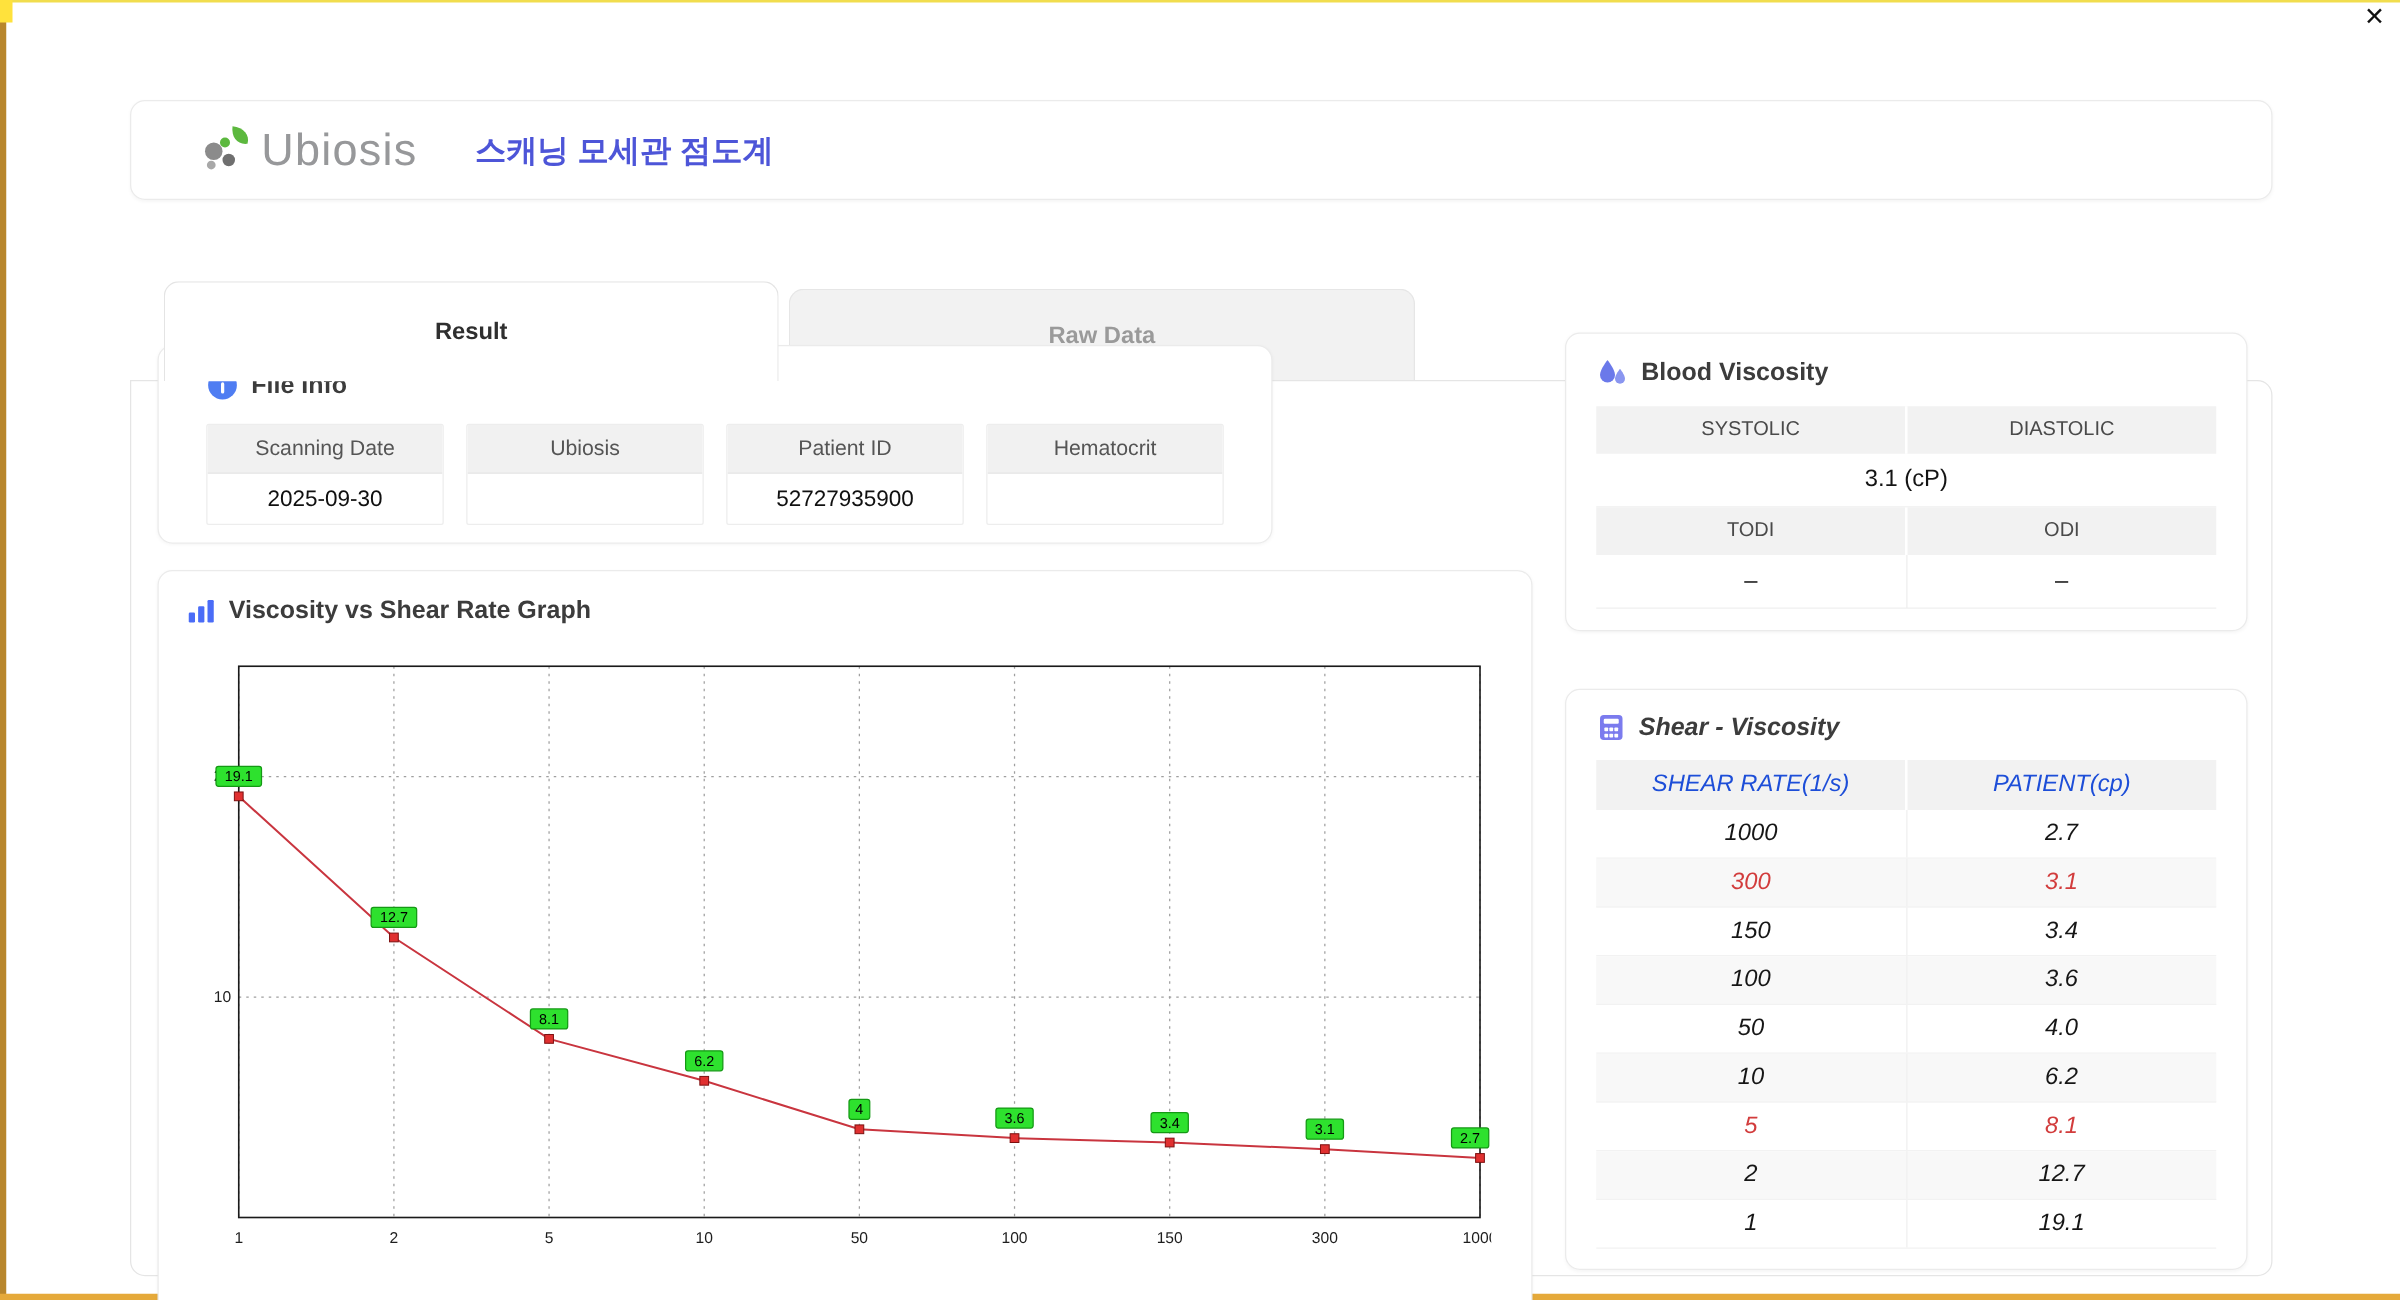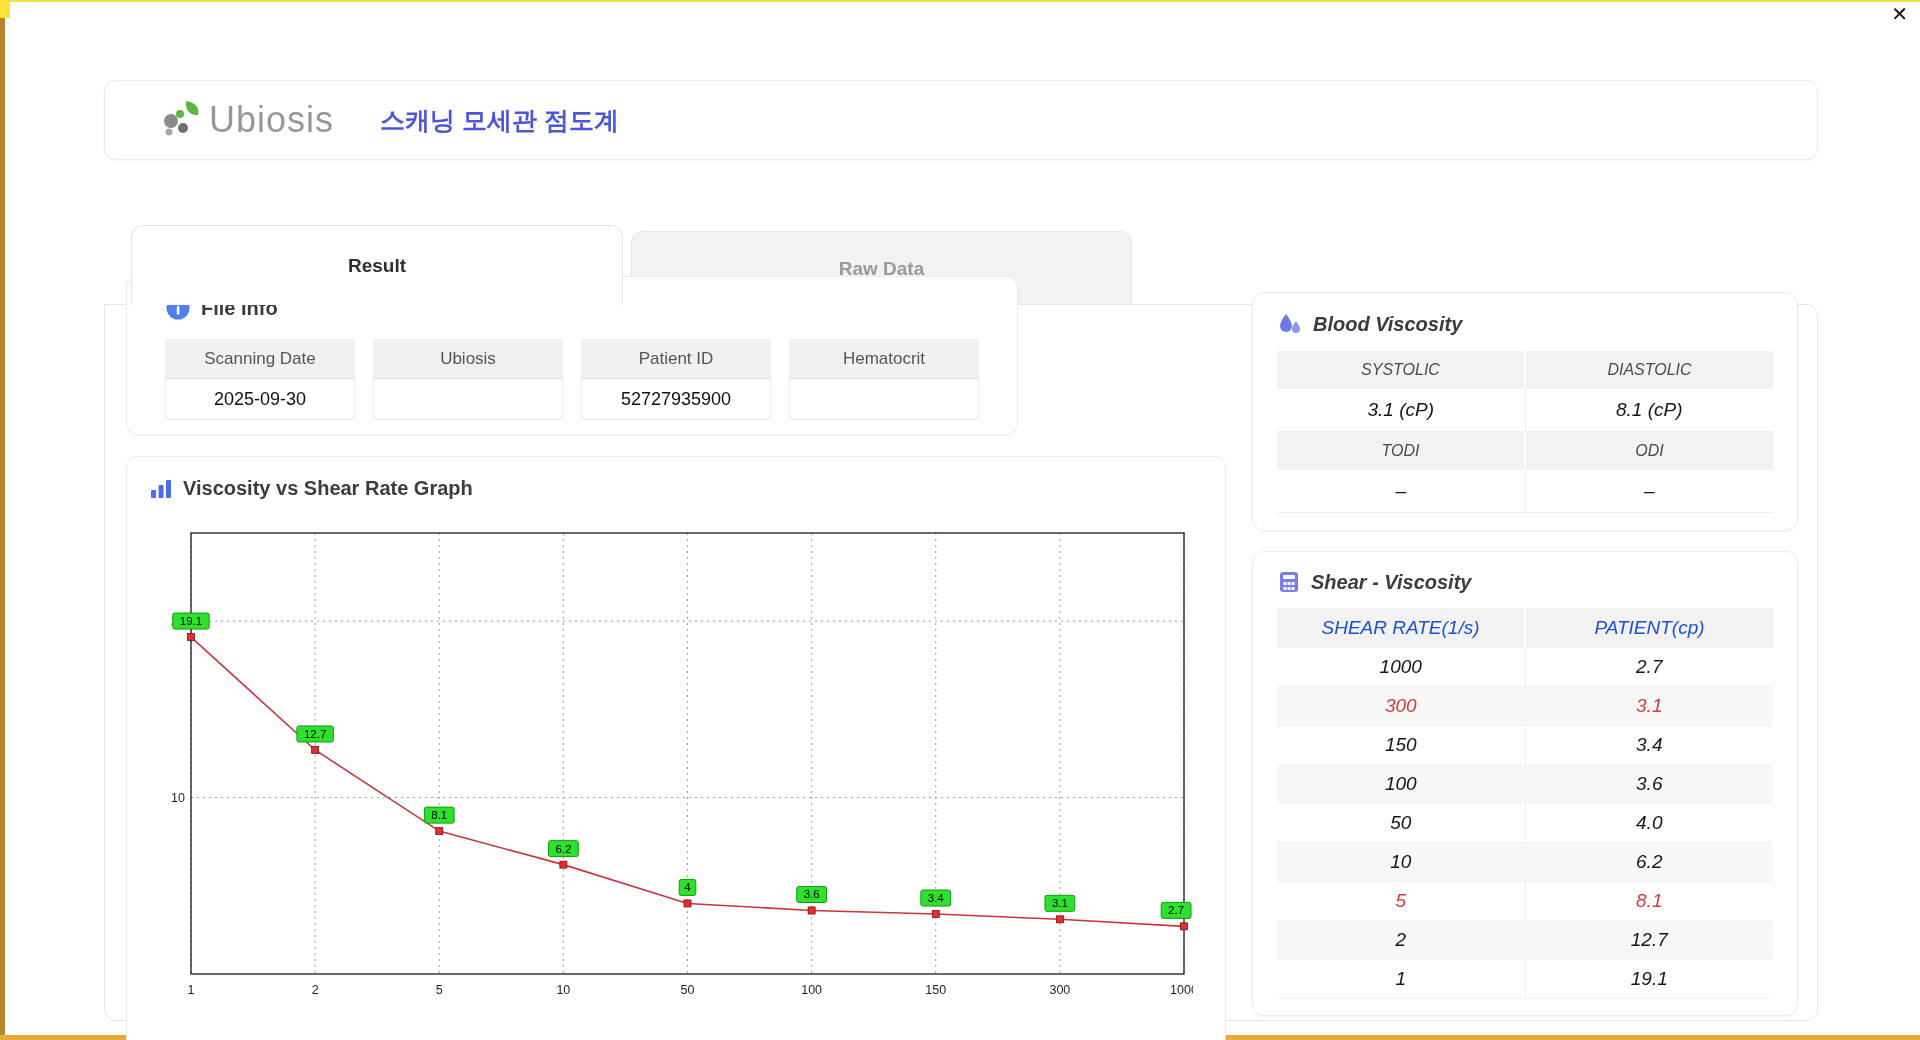--- a/index.html
+++ b/index.html
@@ -48,21 +48,21 @@
   .chart-wrap{position:absolute;left:26px;top:72px;}
   .grid{stroke:#9f9f9f;stroke-width:1;stroke-dasharray:2 4;}
   .plot-border{fill:none;stroke:#1a1a1a;stroke-width:1.3;}
   .data-line{fill:none;stroke:#c9353f;stroke-width:1.6;}
   .marker{fill:#e03030;stroke:#7d1010;stroke-width:0.8;}
   .pt-label-box{fill:#2ee12e;stroke:#149914;stroke-width:1;}
   .pt-label-text{font-size:11.5px;fill:#000;}
   .tick-label{font-size:12.5px;fill:#1e1e1e;}
 
   
-  .blood-card{left:1252px;top:292px;width:546px;height:239px;padding:18px 24px;font-style:italic;}
+  .blood-card{left:1252px;top:266px;width:546px;height:239px;padding:18px 24px;}
   .bv-table{margin-top:14px;}
   .bv-row{display:flex;justify-content:center;}
   .bv-cell{flex:1;display:flex;align-items:center;justify-content:center;}
   .bv-row.head .bv-cell{height:38px;background:#f2f2f2;font-size:16px;color:#4a4a4a;font-weight:500;}
   .bv-row.head .bv-cell + .bv-cell{border-left:2px solid #fff;}
   .bv-row.vals .bv-cell{height:42px;font-size:19px;color:#141414;border-bottom:1px solid #f0f0f0;}
   .bv-row.vals .bv-cell + .bv-cell{border-left:1px solid #eee;}
 
   
   .shear-card{left:1252px;top:551px;width:546px;height:465px;padding:18px 24px;font-style:italic;}
@@ -208,21 +208,20 @@
       </svg>
       <span>Blood Viscosity</span>
     </div>
     <div class="bv-table">
       <div class="bv-row head">
         <div class="bv-cell">SYSTOLIC</div>
         <div class="bv-cell">DIASTOLIC</div>
       </div>
       <div class="bv-row vals">
         <div class="bv-cell">3.1 (cP)</div>
-        <div class="bv-cell">8.1 (cP)</div>
       </div>
       <div class="bv-row head">
         <div class="bv-cell">TODI</div>
         <div class="bv-cell">ODI</div>
       </div>
       <div class="bv-row vals">
         <div class="bv-cell">–</div>
         <div class="bv-cell">–</div>
       </div>
     </div>

